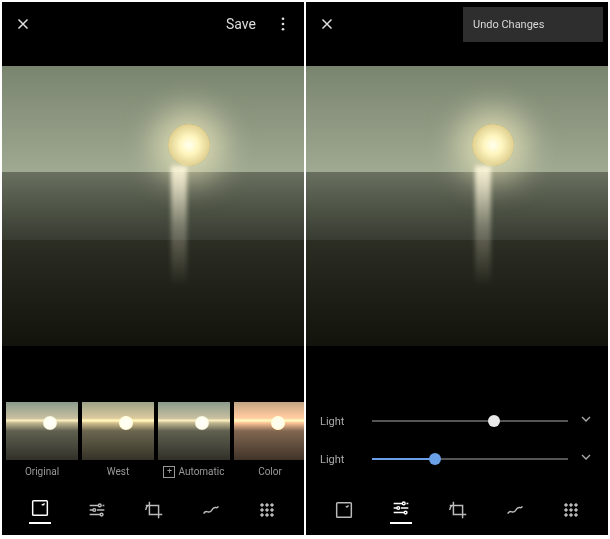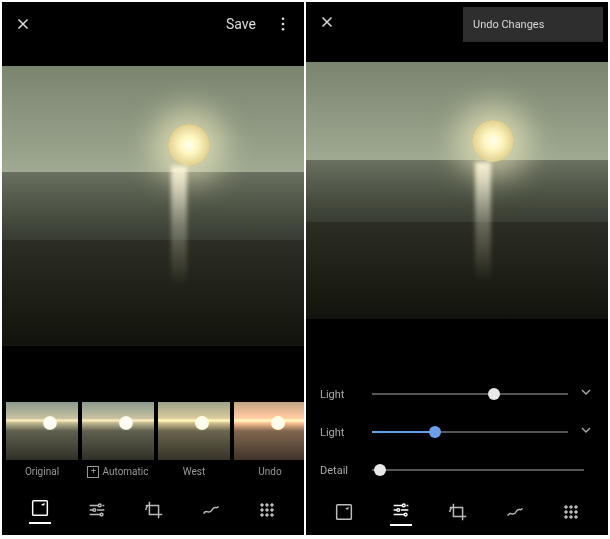--- a/index.html
+++ b/index.html
@@ -229,36 +229,36 @@
     <div class="reflection"></div>
   </div>
   <div class="thumbs">
     <div class="thumb">
       <div class="thumb-img">
           <div class="thumb-sun"></div>
         </div>
       <div class="thumb-lbl">Original</div>
     </div>
     <div class="thumb">
+      <div class="thumb-img west">
+          <div class="thumb-sun"></div>
+        </div>
+      <div class="thumb-lbl">West</div>
+    </div>
+    <div class="thumb">
       <div class="thumb-img">
           <div class="thumb-sun"></div>
         </div>
       <div class="thumb-lbl auto-lbl">Automatic</div>
     </div>
     <div class="thumb">
-      <div class="thumb-img west">
-          <div class="thumb-sun"></div>
-        </div>
-      <div class="thumb-lbl">West</div>
-    </div>
-    <div class="thumb">
       <div class="thumb-img palm">
           <div class="thumb-sun"></div>
         </div>
-      <div class="thumb-lbl">Undo</div>
+      <div class="thumb-lbl">Color</div>
     </div>
   </div>
   <div class="bottombar">
     <span class="icon-btn active">
       <svg width="22" height="22" viewBox="0 0 24 24" fill="none" stroke-width="1.6">
           <rect x="4" y="4" width="16" height="16" rx="1"></rect>
           <path d="M15 9l2-2M14 8l1 1"></path>
         </svg>
     </span>
     <span class="icon-btn">
@@ -332,26 +332,20 @@
       <div class="slider-track">
         <div class="slider-fill" style="left:0;width:32%"></div>
         <div class="slider-thumb blue" style="left:32%"></div>
       </div>
       <span class="chevron">
         <svg width="16" height="16" viewBox="0 0 24 24" fill="none" stroke="#aaa" stroke-width="2">
             <path d="M6 9l6 6 6-6"></path>
           </svg>
       </span>
     </div>
-    <div class="slider-row">
-      <span class="slider-lbl">Detail</span>
-      <div class="slider-track">
-        <div class="slider-thumb" style="left:4%"></div>
-      </div>
-    </div>
   </div>
   <div class="bottombar">
     <span class="icon-btn">
       <svg width="22" height="22" viewBox="0 0 24 24" fill="none" stroke-width="1.6">
           <rect x="4" y="4" width="16" height="16" rx="1"></rect>
           <path d="M15 9l2-2M14 8l1 1"></path>
         </svg>
     </span>
     <span class="icon-btn active">
       <svg width="22" height="22" viewBox="0 0 24 24" fill="none" stroke-width="1.6">

